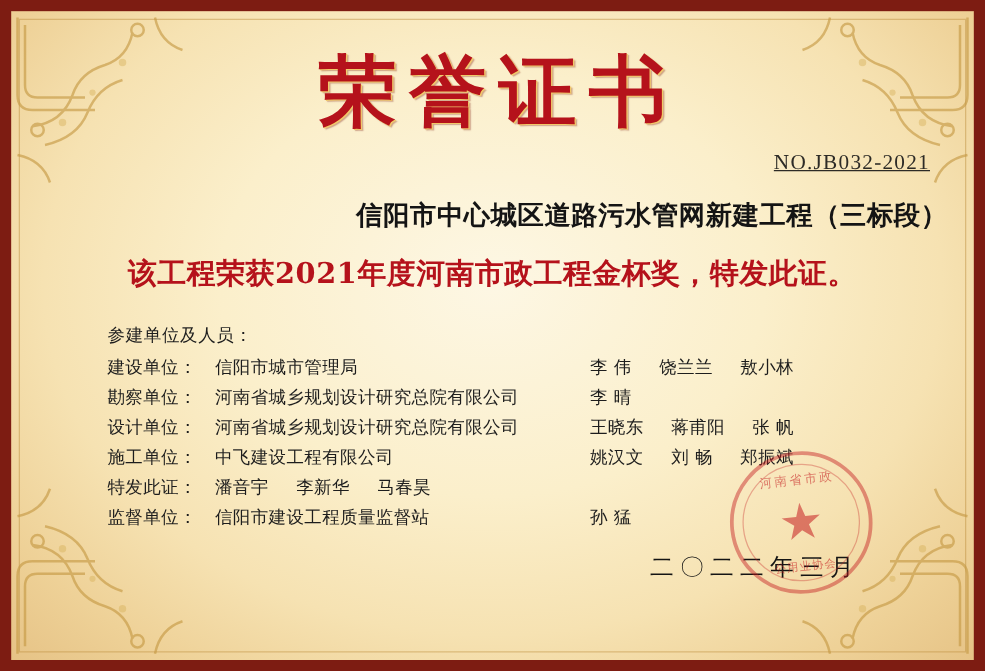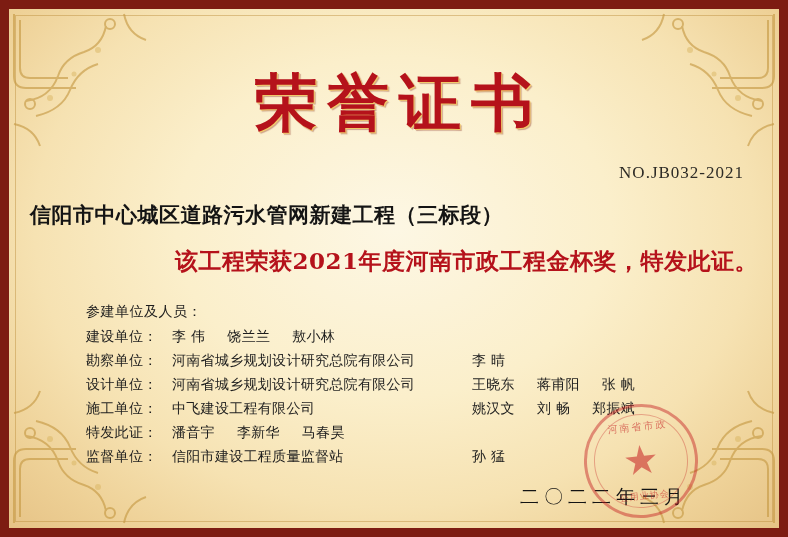--- a/index.html
+++ b/index.html
@@ -74,21 +74,21 @@
 
   
   .content {
     position: absolute;
     left: 30px; top: 22px; right: 30px; bottom: 22px;
   }
 
   
   .title-wrap {
     text-align: center;
-    margin-top: 46px;
+    margin-top: 16px;
     position: relative;
     height: 74px;
   }
   .title {
     display: inline-block;
     font-family: "DejaVu Serif", "Liberation Serif", serif;
     font-size: 62px;
     font-weight: bold;
     letter-spacing: 10px;
     color: #b5121b;
@@ -99,38 +99,39 @@
     padding-left: 10px;
   }
 
   
   .cert-no {
     text-align: right;
     font-family: "Liberation Serif", serif;
     font-size: 17px;
     color: #2d2b26;
     letter-spacing: 1px;
-    margin-top: 21px;
+    margin-top: 8px;
     padding-right: 14px;
+    text-decoration: underline;
   }
 
   
   .project-line {
-    text-align: left;
+    text-align: right;
     font-family: "DejaVu Serif", "Liberation Serif", serif;
     font-size: 21px;
     font-weight: bold;
     color: #141414;
     letter-spacing: 0.5px;
     margin-top: 18px;
   }
 
   
   .award-line {
-    text-align: right;
+    text-align: center;
     font-family: "DejaVu Serif", "Liberation Serif", serif;
     font-size: 23px;
     font-weight: bold;
     color: #b5121b;
     letter-spacing: 0.5px;
     margin-top: 17px;
   }
 
   
   .participants {
@@ -331,20 +332,21 @@
 
     <div class="project-line">信阳市中心城区道路污水管网新建工程（三标段）</div>
 
     <div class="award-line">该工程荣获2021年度河南市政工程金杯奖，特发此证。</div>
 
     <div class="participants">
       <div class="participants-head">参建单位及人员：</div>
 
       <div class="row">
         <span class="role">建设单位：</span>
+        <span class="org">信阳市城市管理局</span>
         <span class="names">
           <span>李 伟</span>
           <span>饶兰兰</span>
           <span>敖小林</span>
         </span>
       </div>
 
       <div class="row">
         <span class="role">勘察单位：</span>
         <span class="org">河南省城乡规划设计研究总院有限公司</span>

